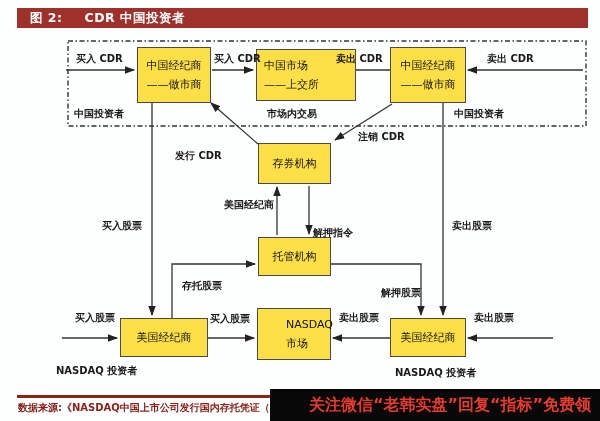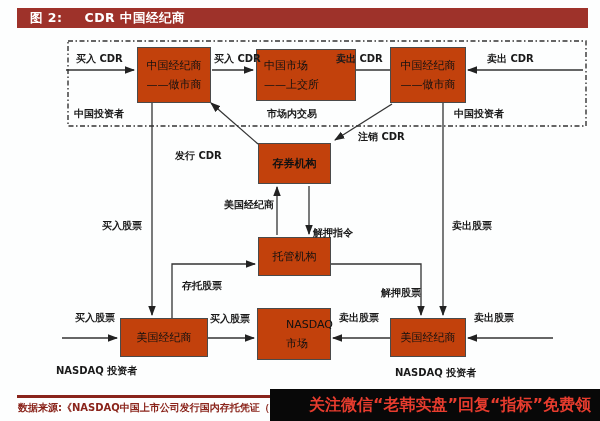--- a/index.html
+++ b/index.html
@@ -20,21 +20,21 @@
     padding-left:13px;box-sizing:border-box;white-space:nowrap;
   }
   .title-bar .fig{margin-right:22px;}
 
   
   svg.connectors{position:absolute;left:0;top:0;z-index:1;}
 
   
   .dbox{
     position:absolute;z-index:2;
-    background:#c2410c;border:1.4px solid #4a4a4a;box-sizing:border-box;
+    background:#fde047;border:1.4px solid #4a4a4a;box-sizing:border-box;
     font-size:11px;color:#111;line-height:19px;
     display:flex;flex-direction:column;justify-content:center;align-items:center;
     text-align:center;white-space:nowrap;
   }
   .dbox.align-left{align-items:flex-start;padding-left:7px;text-align:left;}
 
   
   .lbl{
     position:absolute;z-index:2;font-size:10px;color:#1a1a1a;white-space:nowrap;font-weight:bold;
   }
@@ -52,21 +52,21 @@
     font-size:16px;font-weight:bold;white-space:nowrap;padding-left:15px;
   }
 </style>
 </head>
 <body>
 
 <div class="stage">
 
   <div class="title-bar">
     <span class="fig">图 2:</span>
-    <span>CDR 中国经纪商</span>
+    <span>CDR 中国投资者</span>
   </div>
 
   <svg class="connectors" width="600" height="421" viewBox="0 0 600 421">
     <defs>
       <marker id="ah" markerWidth="9" markerHeight="7" refX="7.2" refY="3" orient="auto">
         <path d="M0,0 L8,3 L0,6 z" fill="#222"></path>
       </marker>
     </defs>
 
     <rect x="68" y="41" width="518" height="85" fill="none" stroke="#333" stroke-width="1.4" stroke-dasharray="5,2.5,1.5,2.5"></rect>
@@ -105,21 +105,21 @@
   <div class="dbox align-left" style="left:256px;top:49px;width:100px;height:52px;">
     <span>中国市场</span>
     <span>——上交所</span>
   </div>
 
   <div class="dbox" style="left:390px;top:47px;width:76px;height:56px;">
     <span>中国经纪商</span>
     <span>——做市商</span>
   </div>
 
-  <div class="dbox" style="left:258px;top:143px;width:73px;height:41px;font-weight:bold;">
+  <div class="dbox" style="left:258px;top:143px;width:73px;height:41px;">
     <span>存券机构</span>
   </div>
 
   <div class="dbox" style="left:258px;top:237px;width:73px;height:39px;">
     <span>托管机构</span>
   </div>
 
   <div class="dbox" style="left:120px;top:318px;width:88px;height:39px;">
     <span>美国经纪商</span>
   </div>

